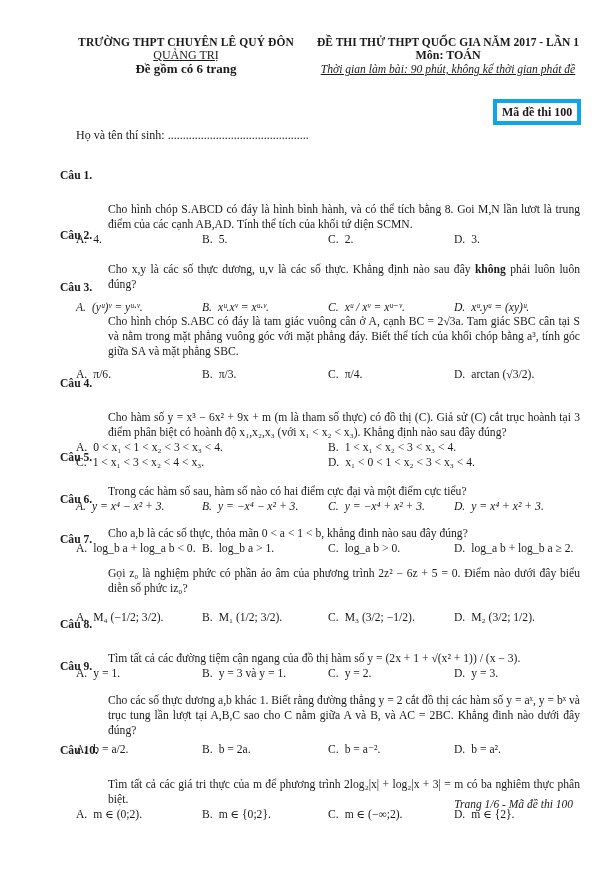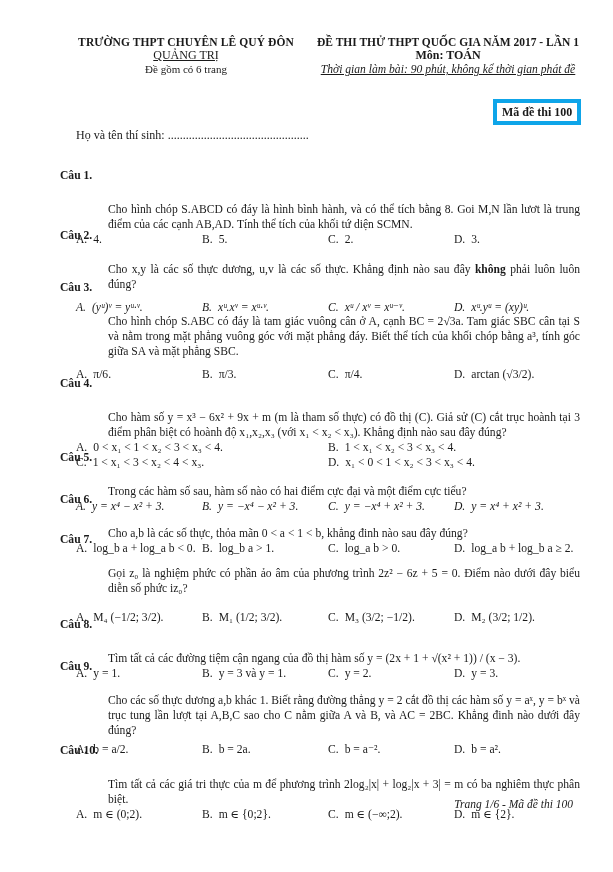--- a/index.html
+++ b/index.html
@@ -4,21 +4,21 @@
   <style>
     html, body { margin: 0; padding: 0; background: #ffffff; }
     body {
       width: 613px; height: 872px; position: relative; overflow: hidden;
       font-family: "Liberation Serif", "DejaVu Serif", serif;
       color: #1a1a1a; font-size: 11.6px;
     }
     .hdr-left { position: absolute; left: 62px; top: 36px; width: 248px; text-align: center; }
     .hdr-left .school { font-weight: bold; font-size: 11.5px; letter-spacing: 0.1px; }
     .hdr-left .prov { font-size: 12px; text-decoration: underline; line-height: 14px; }
-    .hdr-left .pages { font-size: 11px; line-height: 14px; }
+    .hdr-left .pages { font-size: 13px; line-height: 14px; font-weight: bold; }
     .hdr-right { position: absolute; left: 298px; top: 36px; width: 300px; text-align: center; }
     .hdr-right .exam { font-weight: bold; font-size: 11.5px; }
     .hdr-right .subject { font-weight: bold; font-size: 12px; line-height: 14px; }
     .hdr-right .time { font-style: italic; font-size: 11.6px; line-height: 15px; text-decoration: underline; }
     .code-box {
       position: absolute; left: 493px; top: 99px; border: 4px solid #0ea5e9;
       padding: 1px 5px; font-weight: bold; font-size: 12px; line-height: 16px;
     }
     .cand { position: absolute; left: 76px; top: 128px; font-size: 12px; line-height: 14px; }
     .cand .row { white-space: nowrap; }

